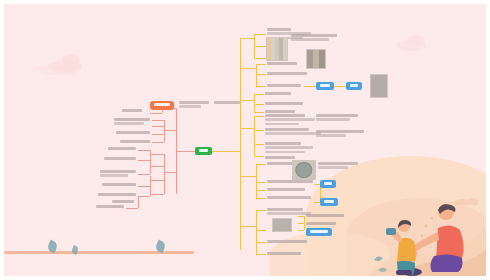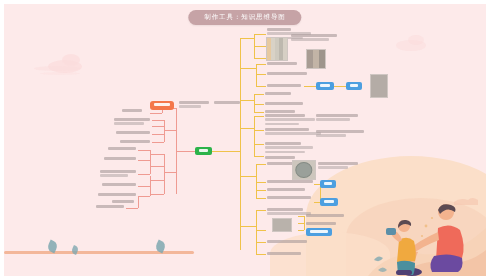--- a/index.html
+++ b/index.html
@@ -71,21 +71,20 @@
       <div class="dune" style="right:-30px;bottom:0;width:210px;height:120px;"></div>
       <div class="dune2" style="right:-10px;bottom:0;width:150px;height:78px;opacity:.75;"></div>
       <div class="dune" style="right:96px;bottom:0;width:120px;height:44px;opacity:.8;"></div>
 
       <div class="groundline"></div>
       <div class="leaf" style="left:44px;bottom:24px;"></div>
       <div class="leaf s" style="left:68px;bottom:22px;"></div>
       <div class="leaf" style="left:152px;bottom:24px;"></div>
     </div>
 
-    <div id="titlebar">制作工具：知识思维导图</div>
 
     <div class="chip green" style="left:191px;top:143px;width:17px;height:8px;">
       <span class="cl"></span>
     </div>
 
     <div>
       <div class="edge h red" style="left:172px;top:147px;width:19px;"></div>
       <div class="edge v red" style="left:172px;top:104px;height:86px;"></div>
 
       <div class="edge h red" style="left:158px;top:104px;width:14px;"></div>

